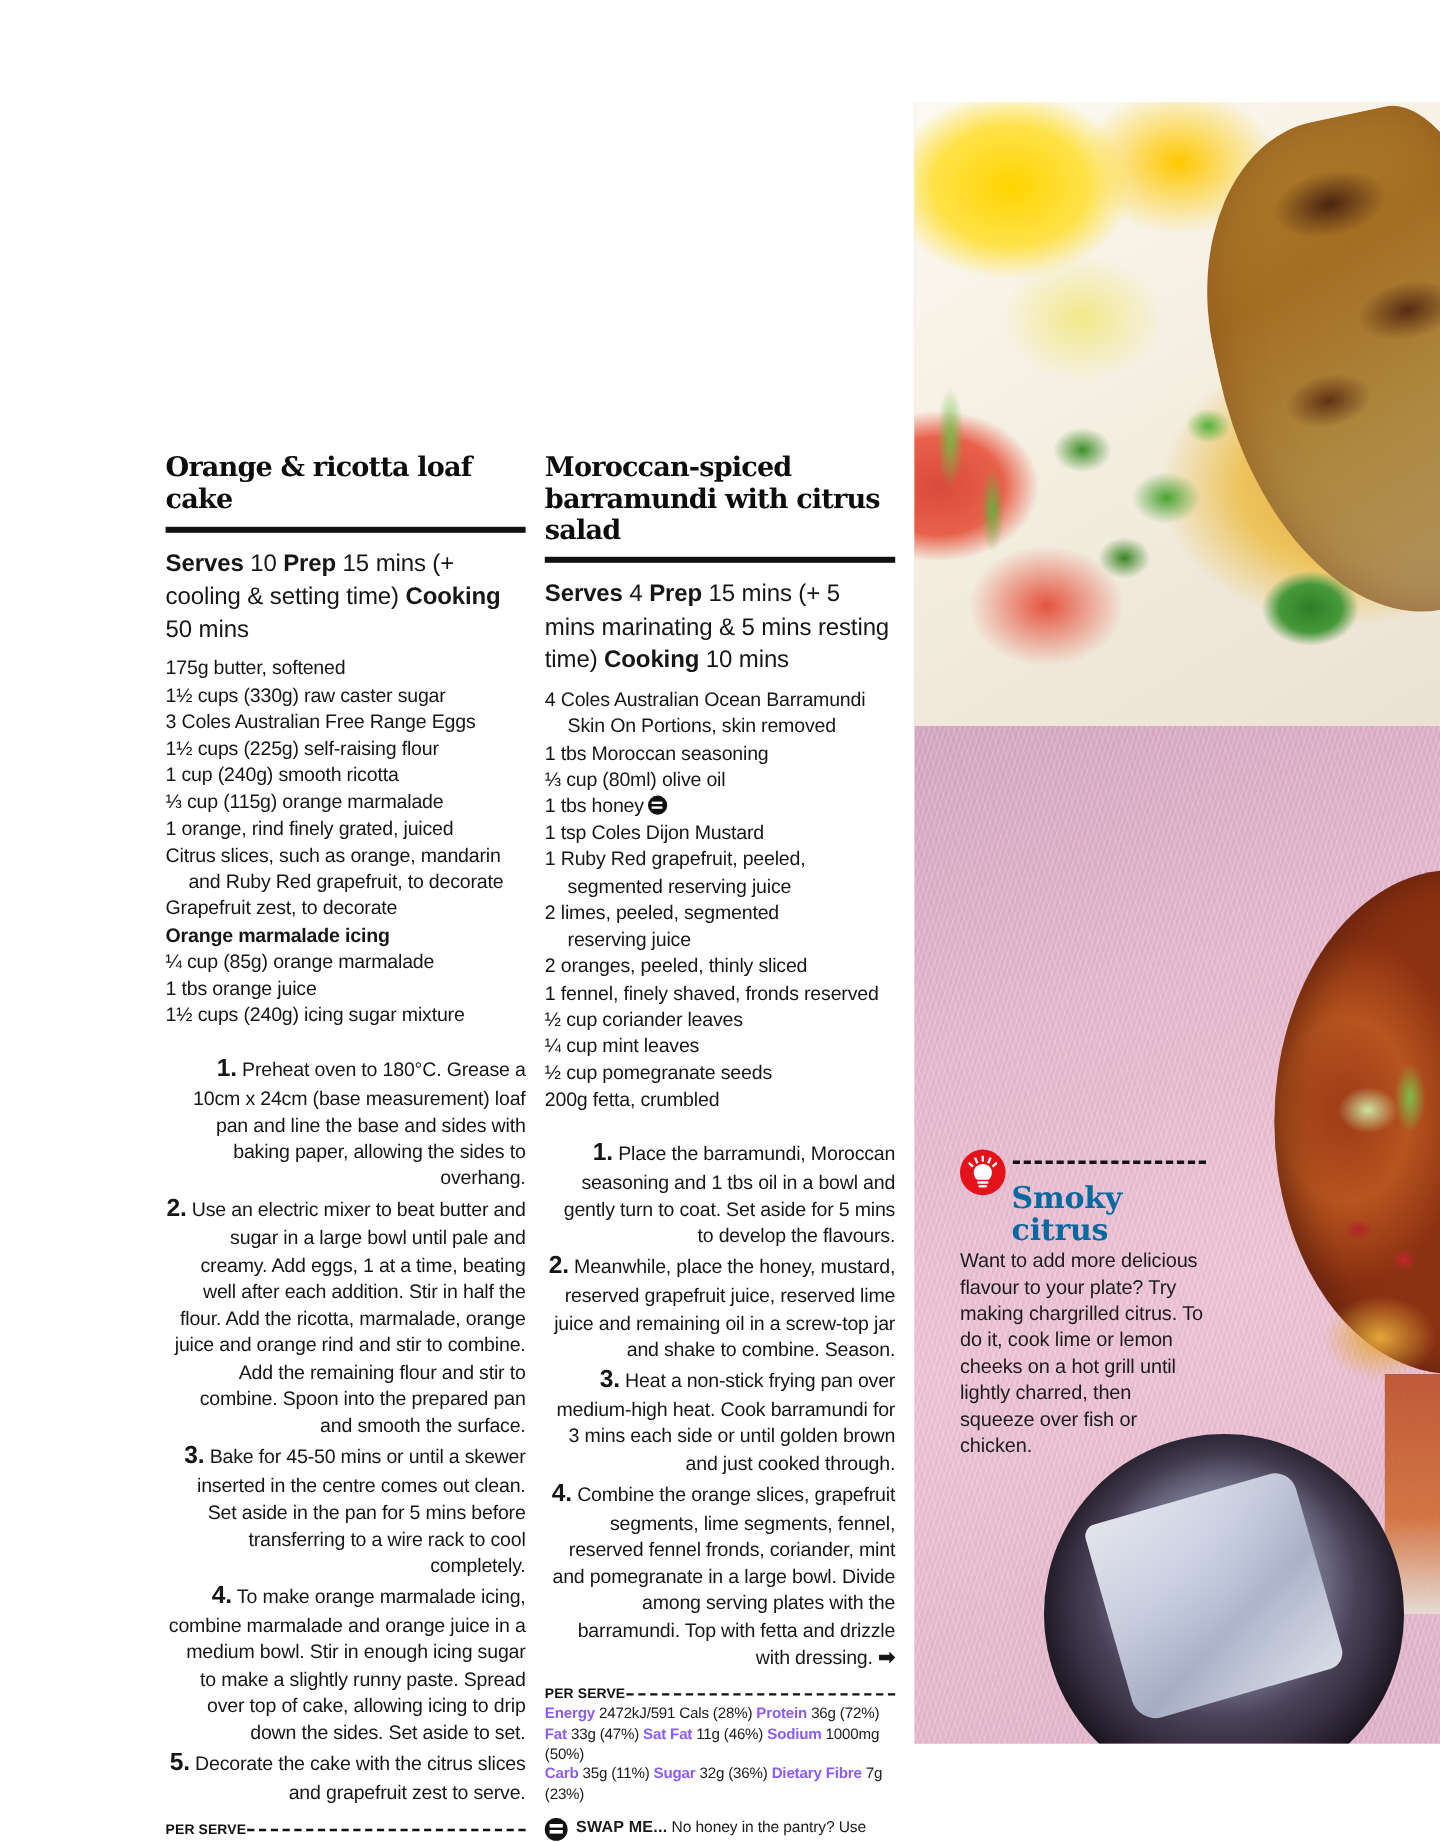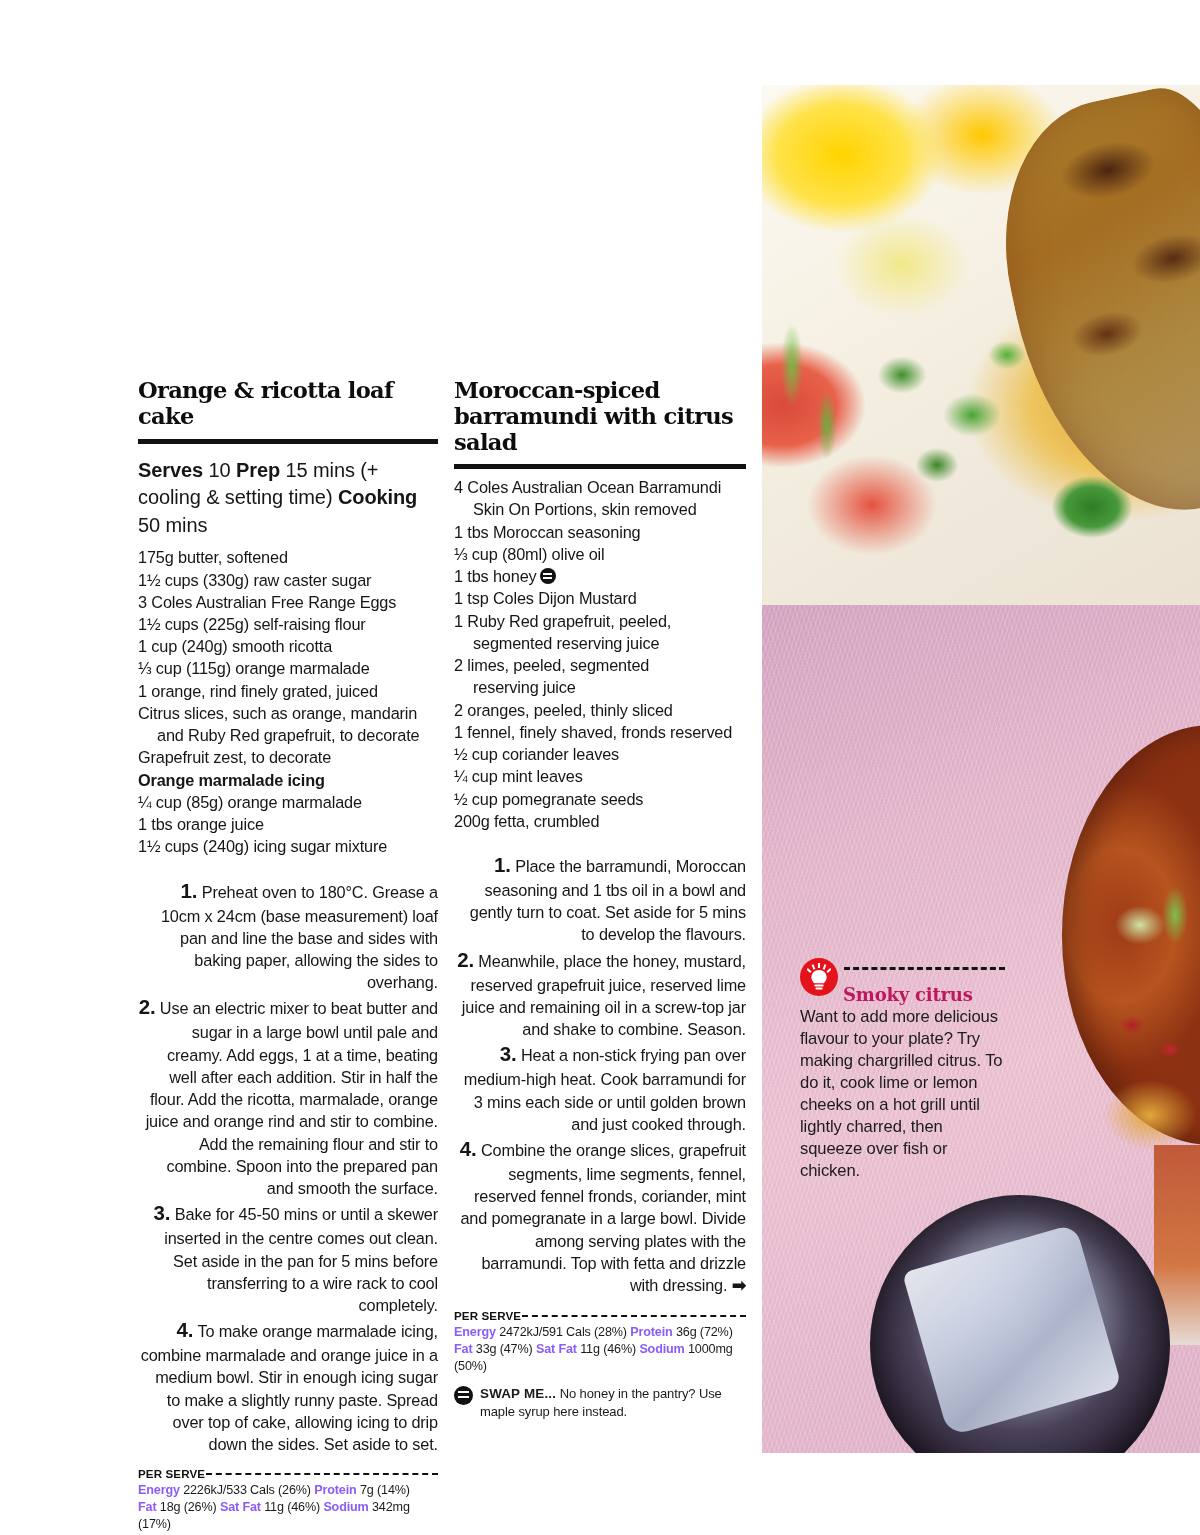--- a/index.html
+++ b/index.html
@@ -114,21 +114,21 @@
     width: 38px; height: 38px; border-radius: 50%;
     background: #e3121b; flex: 0 0 38px; position: relative;
   }
   .bulb svg { position: absolute; left: 7px; top: 5px; }
   .tip-dash {
     flex: 1; height: 0; border-top: 3px dashed #141414;
     margin: 9px 0 0 6px;
   }
   .tip-title {
     font-family: "DejaVu Serif", serif; font-weight: 700;
-    font-size: 18px; color: #be185d; letter-spacing: -.2px;
+    font-size: 25px; color: #0369a1; letter-spacing: -.2px;
     margin: -10px 0 1px 43px; line-height: 1.05;
   }
   .tip-body {
     font-size: 16.6px; line-height: 1.33; color: #1b1b1b;
     margin-top: 1px; letter-spacing: -.1px;
   }
 
   
   .col { position: absolute; top: 378px; }
   .col-1 { left: 138px; width: 300px; }
@@ -266,36 +266,38 @@
         <div class="ing sub">Orange marmalade icing</div>
         <div class="ing">¼ cup (85g) orange marmalade</div>
         <div class="ing">1 tbs orange juice</div>
         <div class="ing">1½ cups (240g) icing sugar mixture</div>
       </div>
     <div class="method">
         <p><span class="step-n">1.</span> Preheat oven to 180°C. Grease a 10cm x 24cm (base measurement) loaf pan and line the base and sides with baking paper, allowing the sides to overhang.</p>
         <p><span class="step-n">2.</span> Use an electric mixer to beat butter and sugar in a large bowl until pale and creamy. Add eggs, 1 at a time, beating well after each addition. Stir in half the flour. Add the ricotta, marmalade, orange juice and orange rind and stir to combine. Add the remaining flour and stir to combine. Spoon into the prepared pan and smooth the surface.</p>
         <p><span class="step-n">3.</span> Bake for 45-50 mins or until a skewer inserted in the centre comes out clean. Set aside in the pan for 5 mins before transferring to a wire rack to cool completely.</p>
         <p><span class="step-n">4.</span> To make orange marmalade icing, combine marmalade and orange juice in a medium bowl. Stir in enough icing sugar to make a slightly runny paste. Spread over top of cake, allowing icing to drip down the sides. Set aside to set.</p>
+        <p><span class="step-n">5.</span> Decorate the cake with the citrus slices and grapefruit zest to serve.</p>
       </div>
     <div class="nutri">
       <div class="nutri-head">
         <span>PER SERVE</span>
         <span class="dashline"></span>
       </div>
       <div class="nutri-lines">
           <div><b>Energy</b> 2226kJ/533 Cals (26%) <b>Protein</b> 7g (14%)</div>
           <div><b>Fat</b> 18g (26%) <b>Sat Fat</b> 11g (46%) <b>Sodium</b> 342mg (17%)</div>
         </div>
     </div>
   </div>
 
   <div class="col col-2">
     <h2 class="recipe-title">Moroccan-spiced barramundi with citrus salad</h2>
     <div class="rule"></div>
+    <div class="meta"><b>Serves</b> 4  <b>Prep</b> 15 mins (+ 5 mins marinating &amp; 5 mins resting time) <b>Cooking</b> 10 mins</div>
     <div class="ingredients">
         <div class="ing">4 Coles Australian Ocean Barramundi</div>
         <div class="ing indent">Skin On Portions, skin removed</div>
         <div class="ing">1 tbs Moroccan seasoning</div>
         <div class="ing">⅓ cup (80ml) olive oil</div>
         <div class="ing">1 tbs honey<span class="swap-inline"></span></div>
         <div class="ing">1 tsp Coles Dijon Mustard</div>
         <div class="ing">1 Ruby Red grapefruit, peeled,</div>
         <div class="ing indent">segmented reserving juice</div>
         <div class="ing">2 limes, peeled, segmented</div>
@@ -314,20 +316,21 @@
         <p><span class="step-n">4.</span> Combine the orange slices, grapefruit segments, lime segments, fennel, reserved fennel fronds, coriander, mint and pomegranate in a large bowl. Divide among serving plates with the barramundi. Top with fetta and drizzle with dressing.<span class="arrow-end"> ➡</span></p>
       </div>
     <div class="nutri">
       <div class="nutri-head">
         <span>PER SERVE</span>
         <span class="dashline"></span>
       </div>
       <div class="nutri-lines">
           <div><b>Energy</b> 2472kJ/591 Cals (28%) <b>Protein</b> 36g (72%)</div>
           <div><b>Fat</b> 33g (47%) <b>Sat Fat</b> 11g (46%) <b>Sodium</b> 1000mg (50%)</div>
+          <div><b>Carb</b> 35g (11%) <b>Sugar</b> 32g (36%) <b>Dietary Fibre</b> 7g (23%)</div>
         </div>
       <div class="swapme">
         <div class="swap-badge"></div>
         <div class="swapme-txt"><b>SWAP ME...</b> No honey in the pantry? Use maple syrup here instead.</div>
       </div>
     </div>
   </div>
 
 </div>
 

